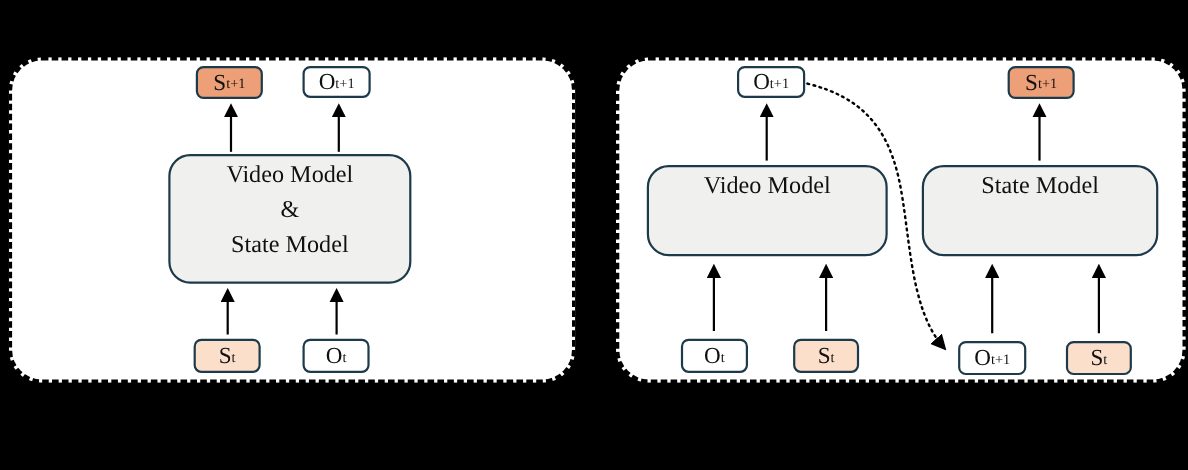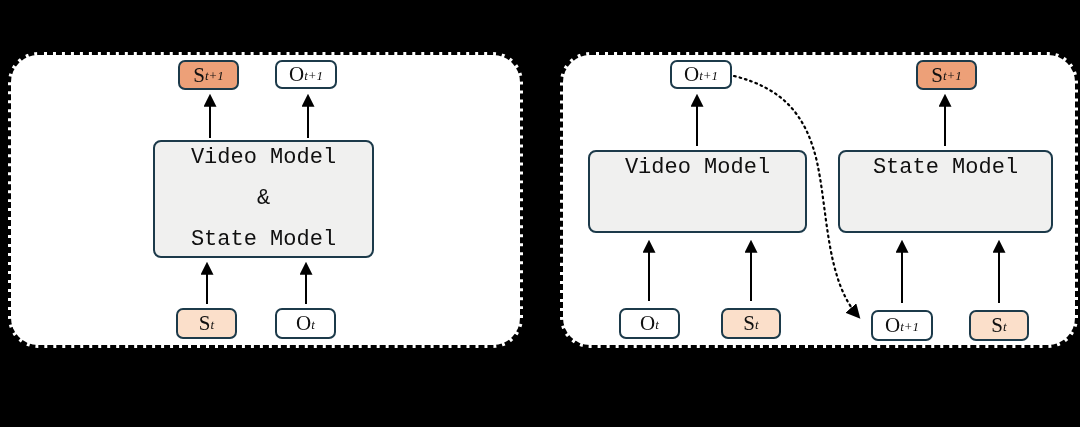--- a/index.html
+++ b/index.html
@@ -25,29 +25,29 @@
     border-radius:30px;box-sizing:border-box;
   }
   .panel-a{left:8px;top:52px;width:515px;height:296px;}
   .panel-b{left:560px;top:52px;width:518px;height:296px;}
   .node{
     position:absolute;box-sizing:border-box;
     border:2.5px solid var(--box-border);border-radius:7px;
     background:#ffffff;display:flex;align-items:center;justify-content:center;
     font-size:21px;line-height:1;color:var(--text);
   }
-  .node sub{font-size:0.62em;line-height:1;transform:translateY(1px);font-style:italic;}
+  .node sub{font-size:0.62em;line-height:1;transform:translateY(1px);}
   .node.orange{background:var(--orange-fill);}
   .node.peach{background:var(--peach-fill);}
   .model-box{
     position:absolute;box-sizing:border-box;
-    border:2.5px solid var(--box-border);border-radius:8px;
+    border:2.5px solid var(--box-border);border-radius:20px;
     background:var(--model-fill);display:flex;flex-direction:column;
-    align-items:center;justify-content:space-between;text-align:center;
-    font-size:22px;line-height:1.45;color:var(--text);font-family:Liberation Mono, monospace;
+    align-items:center;justify-content:flex-start;text-align:center;
+    font-size:22px;line-height:1.45;color:var(--text);
   }
   svg.overlay{position:absolute;left:0;top:0;width:1080px;height:427px;pointer-events:none;}
   svg .shaft{stroke:var(--arrow);stroke-width:2;fill:none;}
   svg .dotted{stroke:var(--arrow);stroke-width:2.2;fill:none;stroke-dasharray:1.6 4;stroke-linecap:round;}
 </style>
 </head>
 <body>
 
 <div class="stage">
 

